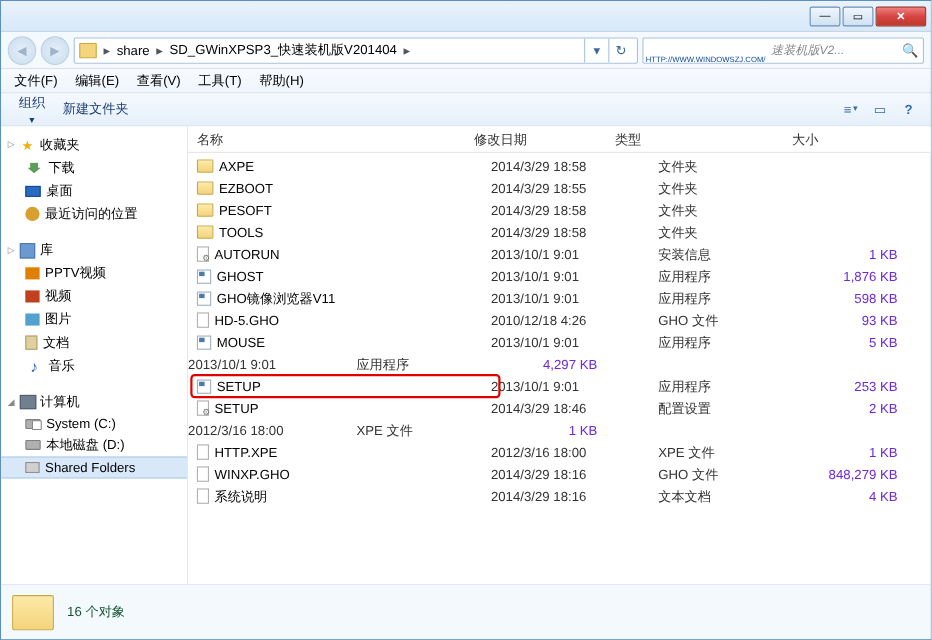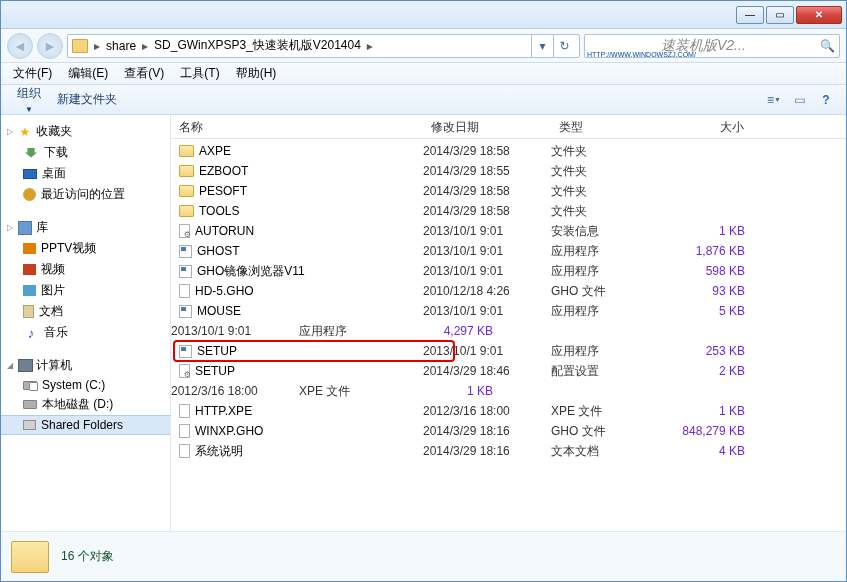--- a/index.html
+++ b/index.html
@@ -13,21 +13,21 @@
 .navbtn.disabled { opacity:0.55; }
 .breadcrumb { flex:1; height:24px; border:1px solid #aac2da; background:#fff; display:flex; align-items:center; padding:0 4px; border-radius:2px; overflow:hidden; }
 .bc-seg { padding:0 4px; cursor:pointer; white-space:nowrap; }
 .bc-sep { padding:0 2px; color:#555; cursor:pointer; }
 .bc-folder-icon { width:16px; height:14px; background:#f4d47c; border:1px solid #c9a93e; border-radius:1px; margin-right:4px; }
 .bc-refresh { width:22px; height:22px; border-left:1px solid #aac2da; display:flex; align-items:center; justify-content:center; color:#3a6aa0; cursor:pointer; }
 .searchbox { width:256px; height:24px; border:1px solid #aac2da; background:#fff; display:flex; align-items:center; border-radius:2px; overflow:hidden; position:relative; }
 .searchbox .logo { position:absolute; left:2px; top:-1px; font-size:15px; font-weight:bold; color:#0a4aa0; font-family:Arial; letter-spacing:-1px;margin-top:31px; }
 .searchbox .logo .o1{color:#e08000;} .searchbox .logo .o2{color:#0a4aa0;}
 .searchbox .subtext { position:absolute; left:2px; bottom:-1px; font-size:7px; color:#0a4aa0; font-family:Arial; }
-.searchbox .ph { margin-left:76px; color:#888; font-style:italic; font-size:14px; white-space:nowrap; overflow:hidden; }
+.searchbox .ph { margin-left:116px; color:#888; font-style:italic; font-size:11px; white-space:nowrap; overflow:hidden; }
 .searchbox .sicon { margin-left:auto; margin-right:4px; color:#5a7aa0; }
 .menubar { height:22px; background:linear-gradient(#f8fbff,#eef5fc); border-bottom:1px solid #d0dcea; display:flex; align-items:center; padding:0 4px; }
 .menuitem { padding:2px 8px; cursor:pointer; }
 .toolbar { height:30px; background:linear-gradient(#f4f9fe,#e6f0fa); border-bottom:1px solid #d0dcea; display:flex; align-items:center; padding:0 8px; color:#1a3e72; }
 .tool { padding:3px 8px; cursor:pointer; display:flex; align-items:center; gap:3px;flex-direction:column; }
 .tool .arr { font-size:8px; }
 .toolspacer { flex:1; }
 .viewbtn { width:24px; height:22px; border:1px solid transparent; display:flex; align-items:center; justify-content:center; cursor:pointer; color:#3a6aa0; margin-left:2px; }
 .content { flex:1; display:flex; min-height:0; }
 .sidebar { width:170px; background:#fff; border-right:1px solid #e0e8f0; padding:6px 0; overflow:auto; }
@@ -52,21 +52,21 @@
 .ico.drive.c::after { content:""; position:absolute; right:-2px; bottom:-2px; width:7px; height:7px; background:#fff; border:1px solid #888; border-radius:1px; }
 .ico.net { background:#d0d0d0; width:13px; height:10px; border:1px solid #909090; }
 .filepane { flex:1; display:flex; flex-direction:column; background:#fff; min-width:0; }
 .colhdr { height:24px; display:flex; border-bottom:1px solid #e5e5e5; background:#fff; }
 .colhdr .col { padding:4px 8px; border-right:1px solid transparent; cursor:pointer; color:#333; }
 .col-name { width:252px; }
 .col-date { width:128px; }
 .col-type { width:104px; }
 .col-size { width:120px; text-align:right; padding-right:30px !important; }
 .filelist { flex:1; overflow:auto; padding:2px 0; }
-.frow { height:20px; display:flex; align-items:center; cursor:pointer; position:relative; }
+.frow { height:20px; display:flex; align-items:center; cursor:pointer; position:relative;gap:25px; }
 .frow .fname { width:252px; display:flex; align-items:center; gap:5px; padding-left:8px; }
 .frow .fdate { width:128px; color:#333; }
 .frow .ftype { width:104px; color:#333; }
 .frow .fsize { width:120px; text-align:right; padding-right:30px; color:#6d28d9; }
 .fico { width:16px; height:16px; display:inline-flex; align-items:center; justify-content:center; }
 .fico.folder { background:linear-gradient(#fde9a8,#f4d47c); border:1px solid #c9a93e; width:15px; height:12px; border-radius:1px; }
 .fico.exe { background:#fff; border:1px solid #a0b0c0; width:13px; height:13px; position:relative; }
 .fico.exe::after { content:""; position:absolute; left:1px; top:1px; width:5px; height:4px; background:#4a7ab0; }
 .fico.file { background:#fff; border:1px solid #b0b0b0; width:11px; height:14px; }
 .fico.file::after { content:""; display:block; margin:2px 1px; border-top:1px solid #ccc; border-bottom:1px solid #ccc; height:4px; }

